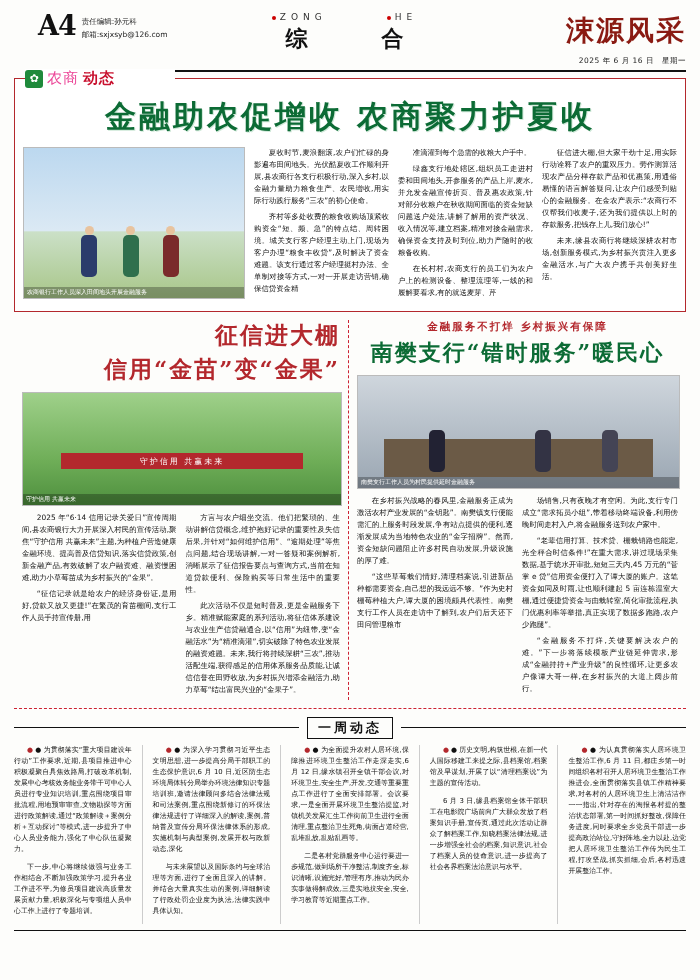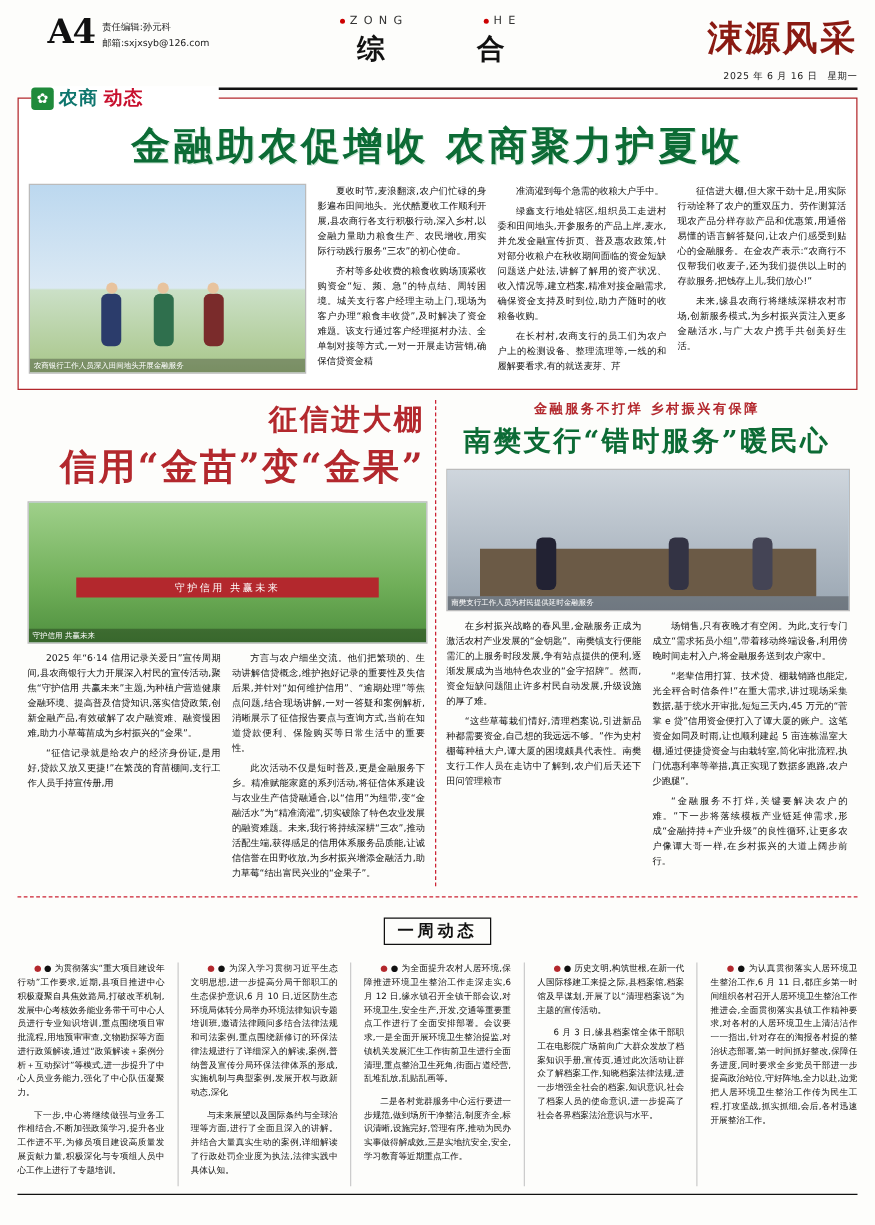--- a/index.html
+++ b/index.html
@@ -65,21 +65,21 @@
   .badge{
     display:flex;align-items:center;gap:4px;
     margin-top:-16px;margin-left:2px;
     background:#fff;width:150px;
   }
   .badge-ico{
     width:18px;height:18px;border-radius:3px;background:#1f8a3b;
     display:flex;align-items:center;justify-content:center;
     color:#fff;font-size:11px;font-weight:bold;
   }
-  .badge-t1{font-size:15px;font-weight:bold;color:#0f766e;letter-spacing:1px;}
+  .badge-t1{font-size:15px;font-weight:normal;color:#ec4899;letter-spacing:1px;}
   .badge-t2{font-size:15px;font-weight:bold;color:#c8102e;letter-spacing:1px;}
   .headline{
     text-align:center;
     font-family:"DejaVu Serif","Liberation Serif",serif;
     font-size:31px;font-weight:bold;color:#0c6b35;
     letter-spacing:3px;
     margin:8px 0 9px 0;
     text-shadow:1px 1px 0 #cfe8d8;
   }
   .lead{display:flex;gap:9px;}
@@ -105,33 +105,32 @@
   
   .features{display:flex;gap:0;margin-top:8px;}
   .feat{padding:0 8px;}
   .feat.left{width:318px;border-right:1px dashed #c23;}
   .feat.right{flex:1;}
   .feat-title{
     font-family:"DejaVu Serif","Liberation Serif",serif;
     font-weight:bold;color:#b3282d;
   }
   .feat-title.l1{font-size:23px;text-align:right;letter-spacing:2px;}
-  .feat-title.l2{font-size:29px;text-align:right;letter-spacing:2px;margin-top:3px;}
+  .feat-title.l2{font-size:23px;text-align:right;letter-spacing:2px;margin-top:3px;}
   .kicker{
     text-align:center;font-size:10.5px;font-weight:bold;color:#b3282d;
     letter-spacing:2px;margin-bottom:4px;
   }
   .feat-title.c{font-size:22px;text-align:center;letter-spacing:2px;color:#0c6b35;}
   .feat-photo{width:100%;height:112px;margin:7px 0 6px 0;}
   .dash-sep{border-top:1px dashed #c23;margin:8px 0 0 0;}
   
   .week-head{
     display:flex;align-items:center;gap:8px;
     margin:8px 0 6px 0;
-    flex-direction:column;
   }
   .week-head .line{flex:1;height:1px;background:#111;}
   .week-title{
     font-family:"DejaVu Serif","Liberation Serif",serif;
     font-size:13px;font-weight:bold;letter-spacing:3px;
     border:1px solid #111;padding:1px 10px;
   }
   .week-grid{display:flex;gap:10px;}
   .week-col{flex:1;font-size:6.9px;line-height:1.6;text-align:justify;}
   .week-col .item{margin-bottom:7px;text-indent:0;}

